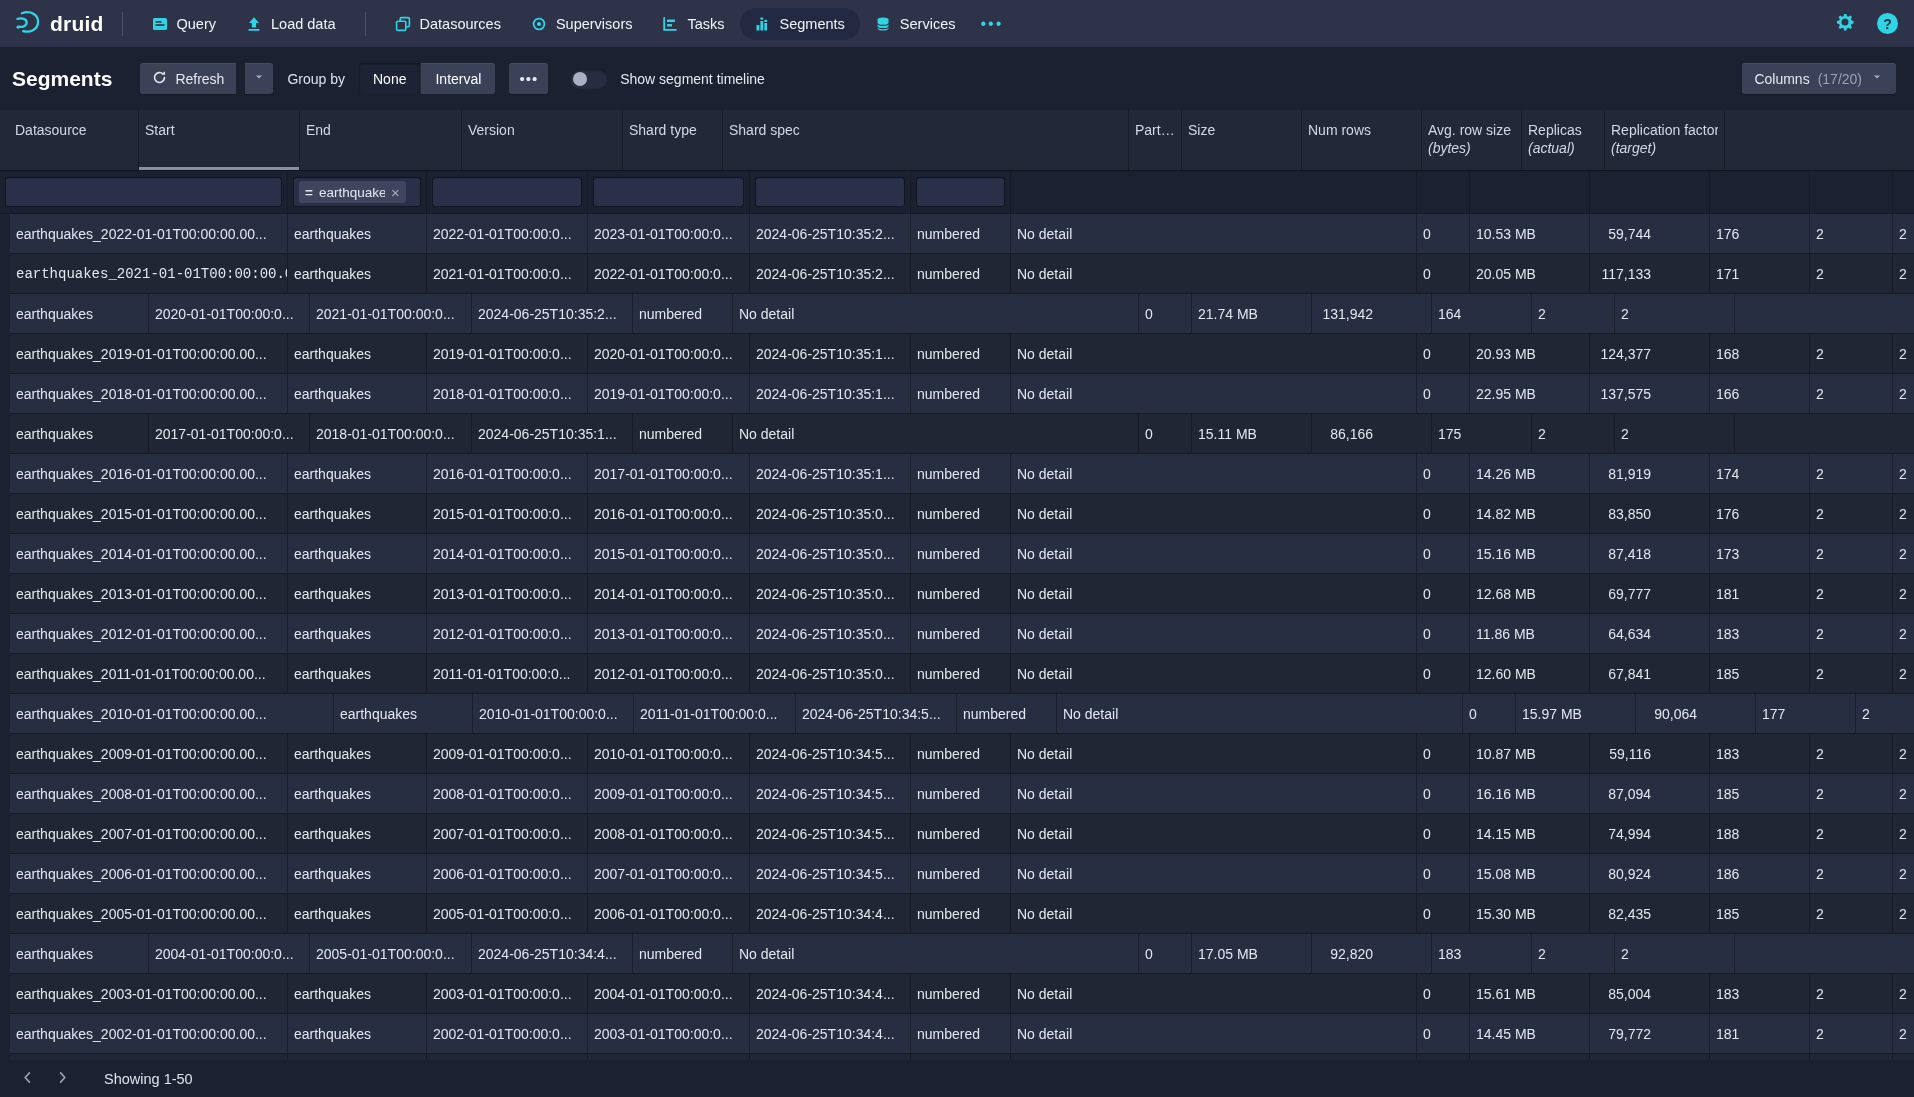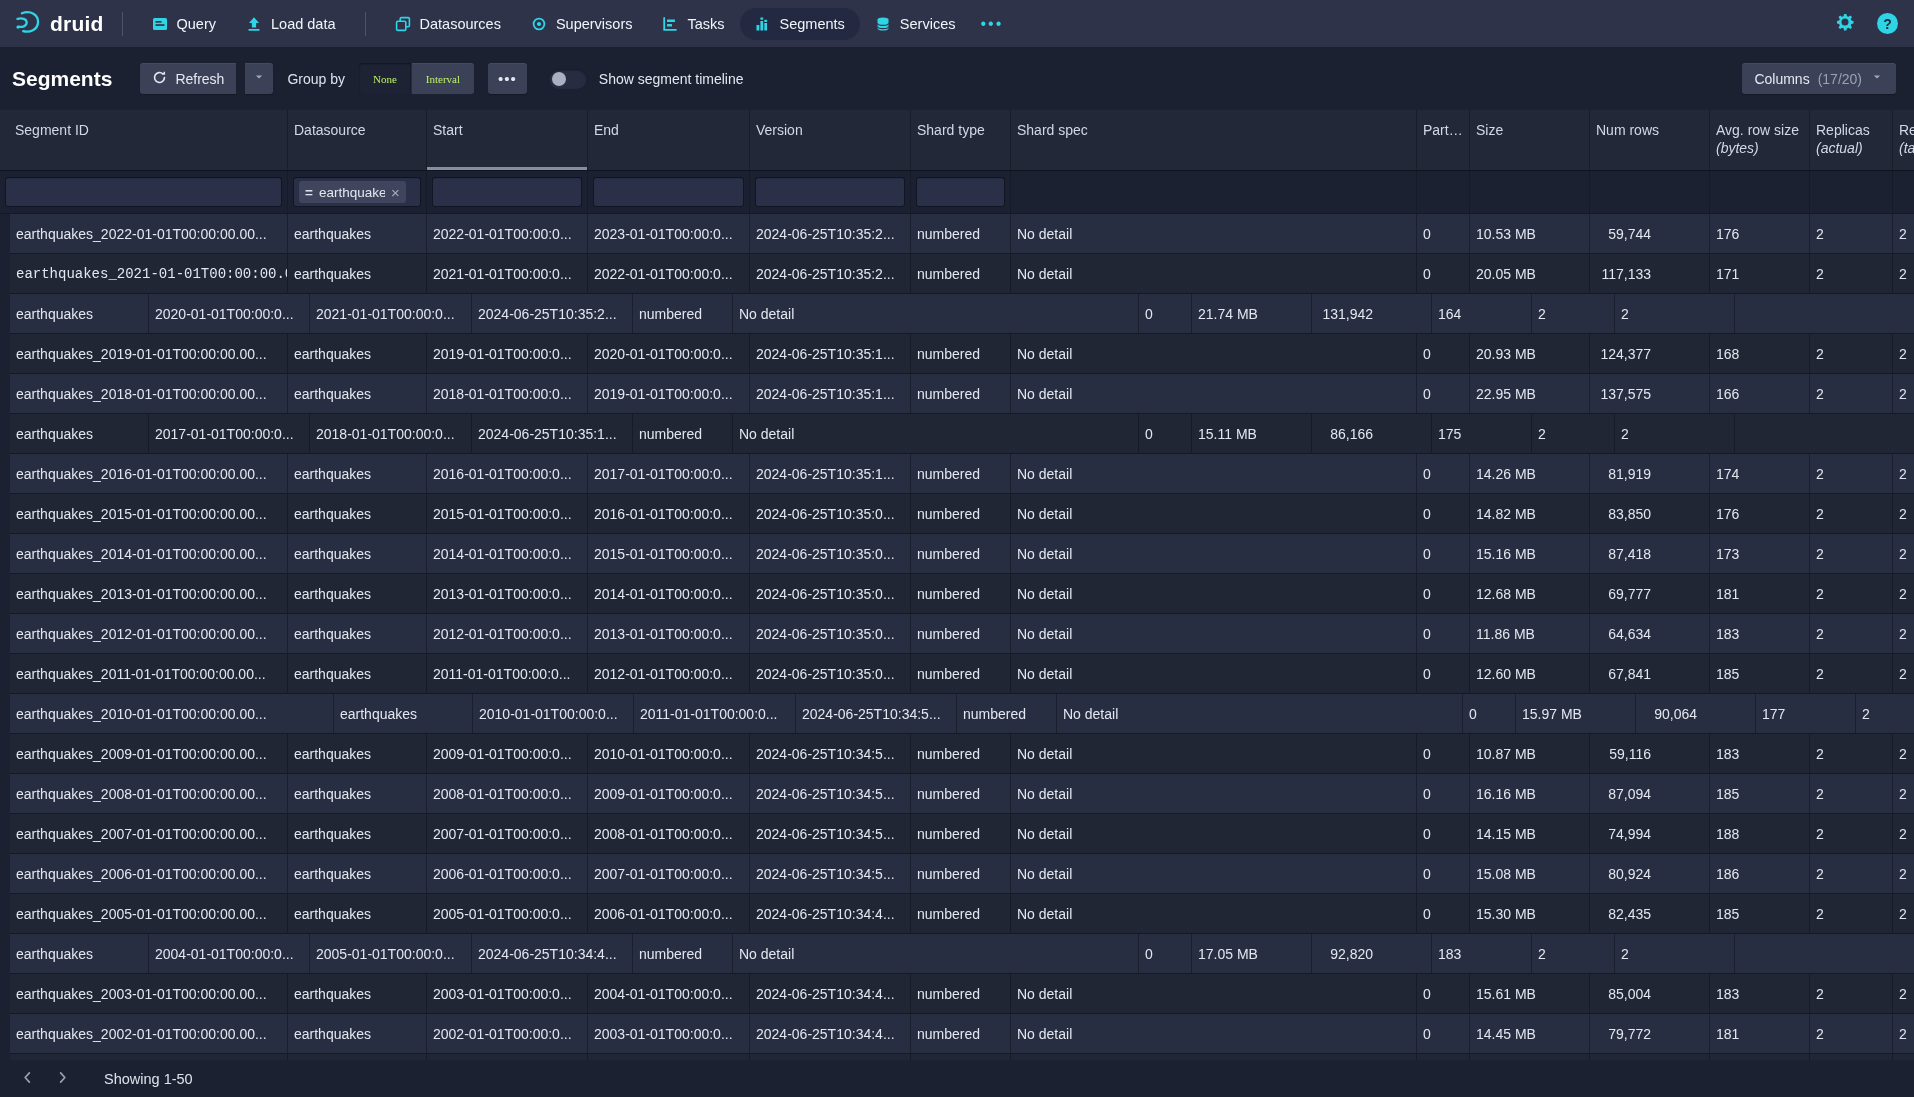--- a/index.html
+++ b/index.html
@@ -25,21 +25,21 @@
   .toolbar{height:63px;display:flex;align-items:center;padding:0 12px;gap:14px;background:#1b2130;}
   .page-title{font-size:21px;font-weight:700;color:#ffffff;margin:0 14px 0 0;}
   .btn{background:#3b4257;border:none;border-radius:3px;color:#e6e9f2;font-size:14px;font-family:inherit;
        padding:0 12px;height:31px;display:inline-flex;align-items:center;gap:8px;cursor:pointer;
        box-shadow:inset 0 1px 0 rgba(255,255,255,.05), 0 1px 1px rgba(0,0,0,.25);}
   .split{display:flex;gap:9px;}
   .split .btn:first-child{border-radius:3px 0 0 3px;}
   .caret-btn{border-radius:0 3px 3px 0;padding:0 7px;}
   .group-label{color:#dfe3ee;}
   .seg-group{display:flex;}
-  .seg-btn{border:none;font-family:Liberation Serif, serif;font-size:11px;color:#bef264;height:31px;padding:0 14px;cursor:pointer;
+  .seg-btn{border:none;font-family:Liberation Sans, sans-serif;font-size:14px;color:#ffffff;height:31px;padding:0 14px;cursor:pointer;
            background:#3b4257;box-shadow:inset 0 1px 0 rgba(255,255,255,.05);}
   .seg-btn:first-child{border-radius:3px 0 0 3px;}
   .seg-btn:last-child{border-radius:0 3px 3px 0;border-left:1px solid rgba(0,0,0,.35);}
   .seg-btn.active{background:#1d2334;box-shadow:inset 0 1px 2px rgba(0,0,0,.45);}
   .more-btn{padding:0 10px;font-size:15px;letter-spacing:1px;}
   .switch{width:38px;height:20px;border-radius:10px;background:#272c40;box-shadow:inset 0 1px 2px rgba(0,0,0,.5);
           position:relative;cursor:pointer;margin-left:8px;flex:0 0 auto;}
   .switch .knob{position:absolute;left:3px;top:3px;width:14px;height:14px;border-radius:50%;background:#a9b0c2;}
   .switch-label{color:#e4e8f1;margin-left:-2px;}
   .columns-btn{margin-left:auto;margin-right:6px;}
@@ -216,23 +216,20 @@
     <span>
       <svg width="14" height="14" viewBox="0 0 16 16">
           <path d="M4.5 6.2 L8 9.8 L11.5 6.2 Z" fill="#a4abc0"></path>
         </svg>
     </span>
   </button>
 </div>
 
 <div class="tablewrap">
   <div class="thead" id="thead">
-      <div class="th" style="width: 288px;">
-        <div class="th-label">Segment ID</div>
-      </div>
       <div class="th" style="width: 139px;">
         <div class="th-label">Datasource</div>
       </div>
       <div class="th sorted" style="width: 161px;">
         <div class="th-label">Start</div>
       </div>
       <div class="th" style="width: 162px;">
         <div class="th-label">End</div>
       </div>
       <div class="th" style="width: 161px;">

